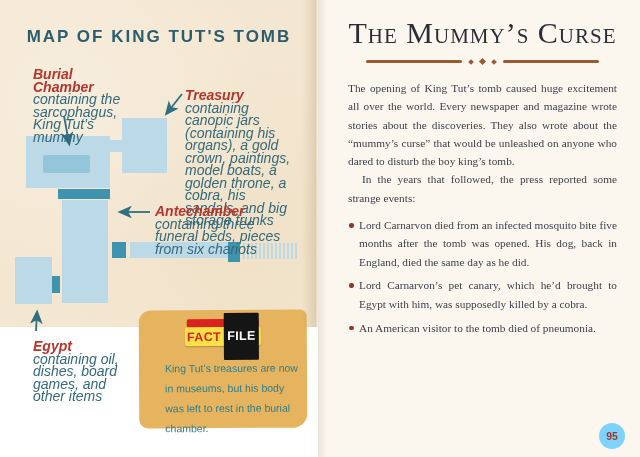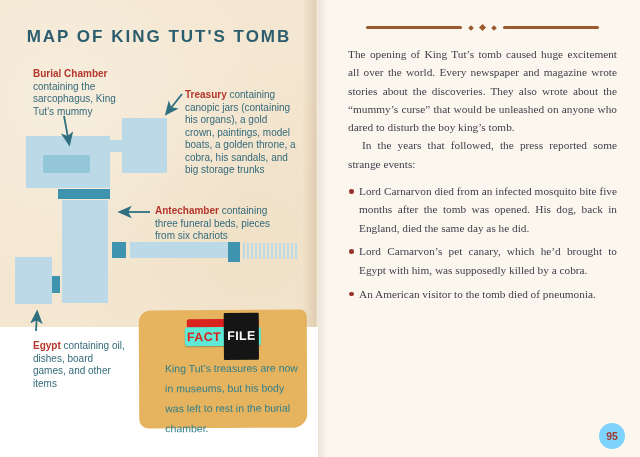--- a/index.html
+++ b/index.html
@@ -39,39 +39,39 @@
   .annex-door  { left:52px;  top:276px; width:8px;   height:17px; }
   .corr-door1  { left:112px; top:242px; width:14px;  height:16px; }
   .corridor    { left:130px; top:242px; width:98px;  height:16px; }
   .corr-door2  { left:228px; top:242px; width:12px;  height:20px; }
   .stairs {
     position:absolute; left:243px; top:243px; width:55px; height:16px;
     background:repeating-linear-gradient(90deg,#bcd9e8 0 2px, transparent 2px 4px);
   }
   .map-arrows { position:absolute; left:0; top:0; width:318px; height:457px; pointer-events:none; }
 
-  .map-label { position:absolute; font-size:10px; line-height:12.5px; color:#33697a; font-weight:500; }
+  .map-label { position:absolute; font-size:14px; line-height:12.5px; color:#33697a; font-weight:500;font-style:italic; }
   .map-label b { color:#b5362c; font-weight:700; }
   .lbl-burial      { left:33px;  top:68px;  width:97px; }
   .lbl-treasury    { left:185px; top:89px;  width:113px; }
   .lbl-antechamber { left:155px; top:205px; width:129px; }
   .lbl-annex       { left:33px;  top:340px; width:92px; }
 
   
   .fact-box {
     position:absolute; left:139px; top:310px; width:168px; height:118px;
     background:#e6b45e; border-radius:12px 7px 14px 9px;
     transform:rotate(-.3deg);
   }
   .fact-badge { position:relative; width:76px; margin:9px auto 0; }
   .fact-badge .redbar {
     width:72px; height:9px; margin:0 auto; background:#d8231f; border-radius:2px;
   }
   .fact-badge .chip {
-    width:76px; height:19px; margin:-1px auto 0; background:#5eead4; border-radius:3px;
+    width:76px; height:19px; margin:-1px auto 0; background:#fde047; border-radius:3px;
     display:flex; align-items:center; justify-content:center; gap:3px;
     box-shadow:0 1px 1px rgba(0,0,0,.25);
     font-weight:700; font-size:12.5px; letter-spacing:.4px;
   }
   .fact-badge .w-fact { color:#d8231f; }
   .fact-badge .w-file { color:#fff; background:#151515; padding:16px 3px; line-height:15px; border-radius:1px; }
   .fact-text {
     position:absolute; left:26px; top:48px; width:136px;
     font-size:10.5px; line-height:20px; color:#2e7d8a; font-weight:500;
   }
@@ -171,20 +171,21 @@
           <span class="w-fact">FACT</span>
           <span class="w-file">FILE</span>
         </div>
       </div>
       <div class="fact-text">King Tut’s treasures are now in museums, but his body was left to rest in the burial chamber.</div>
     </div>
   </div>
 
   <div class="page-right">
 
+    <h2 class="article-title">The Mummy’s Curse</h2>
 
     <div class="divider">
       <div class="line"></div>
       <div class="dot"></div>
       <div class="dot big"></div>
       <div class="dot"></div>
       <div class="line"></div>
     </div>
 
     <p class="body-text p1">The opening of King Tut’s tomb caused huge excitement all over the world. Every newspaper and magazine wrote stories about the discoveries. They also wrote about the “mummy’s curse” that would be unleashed on anyone who dared to disturb the boy king’s tomb.</p>

